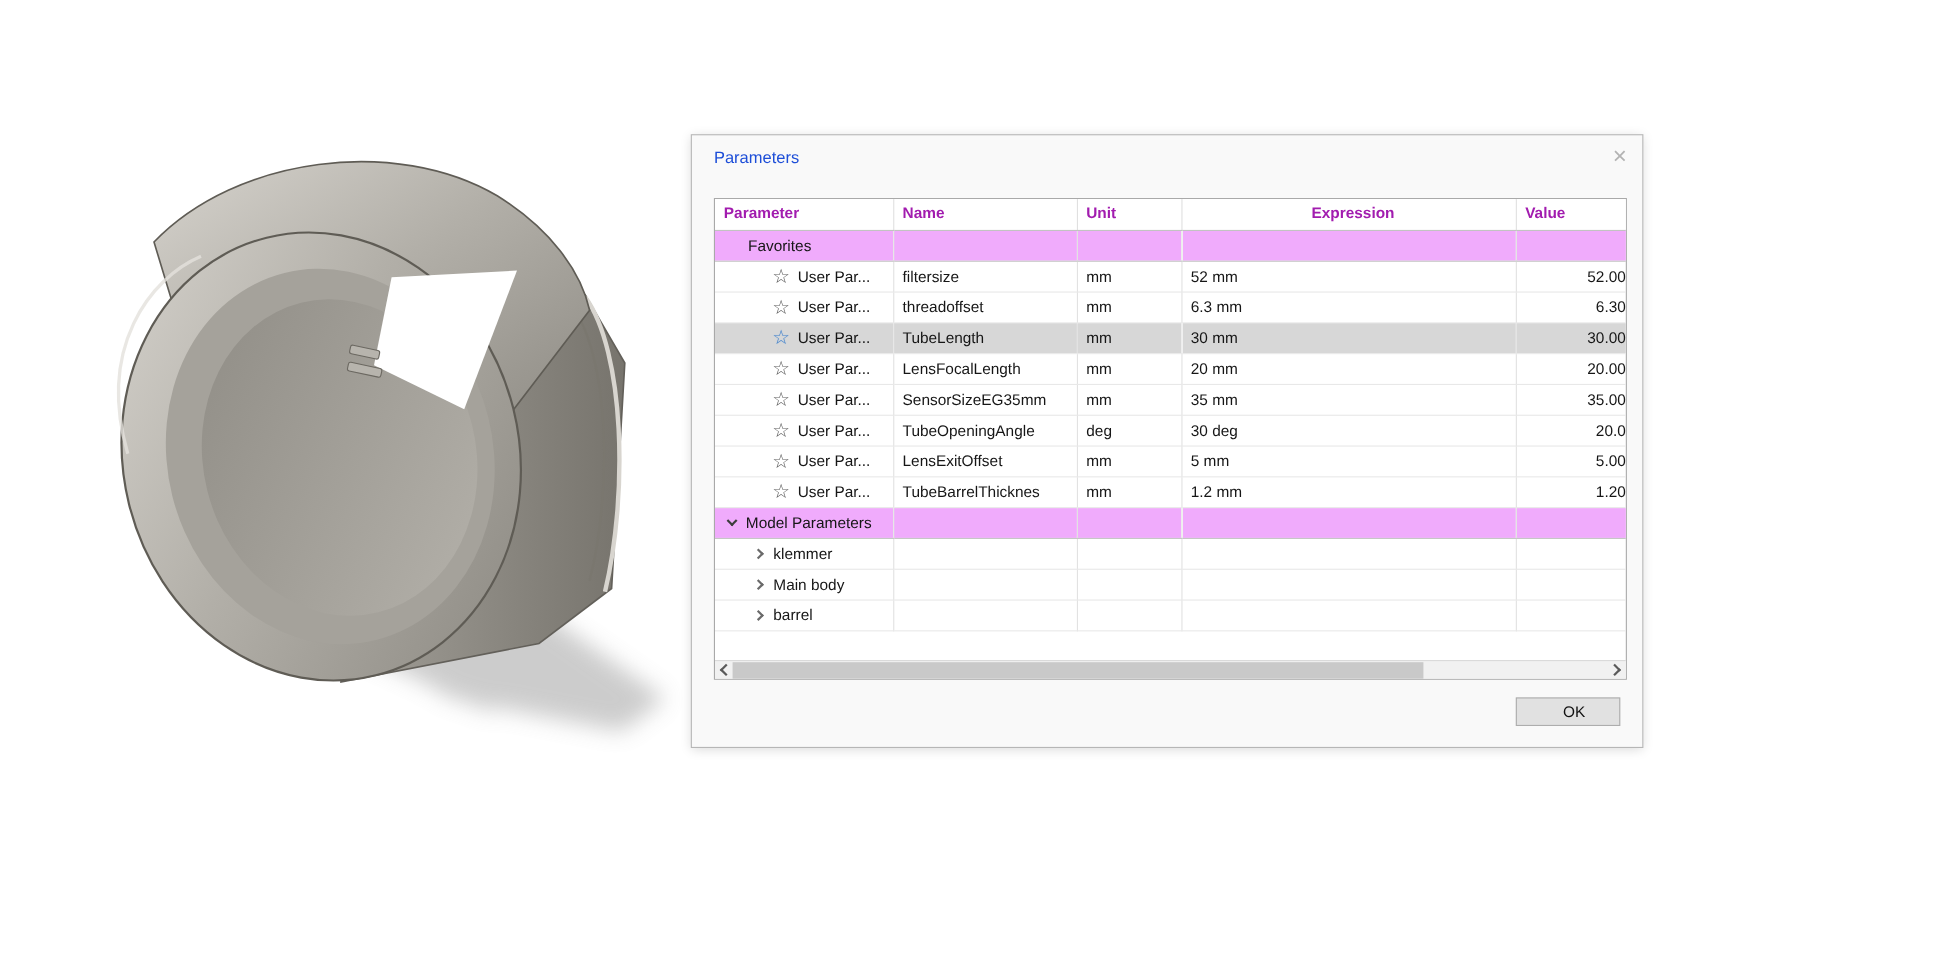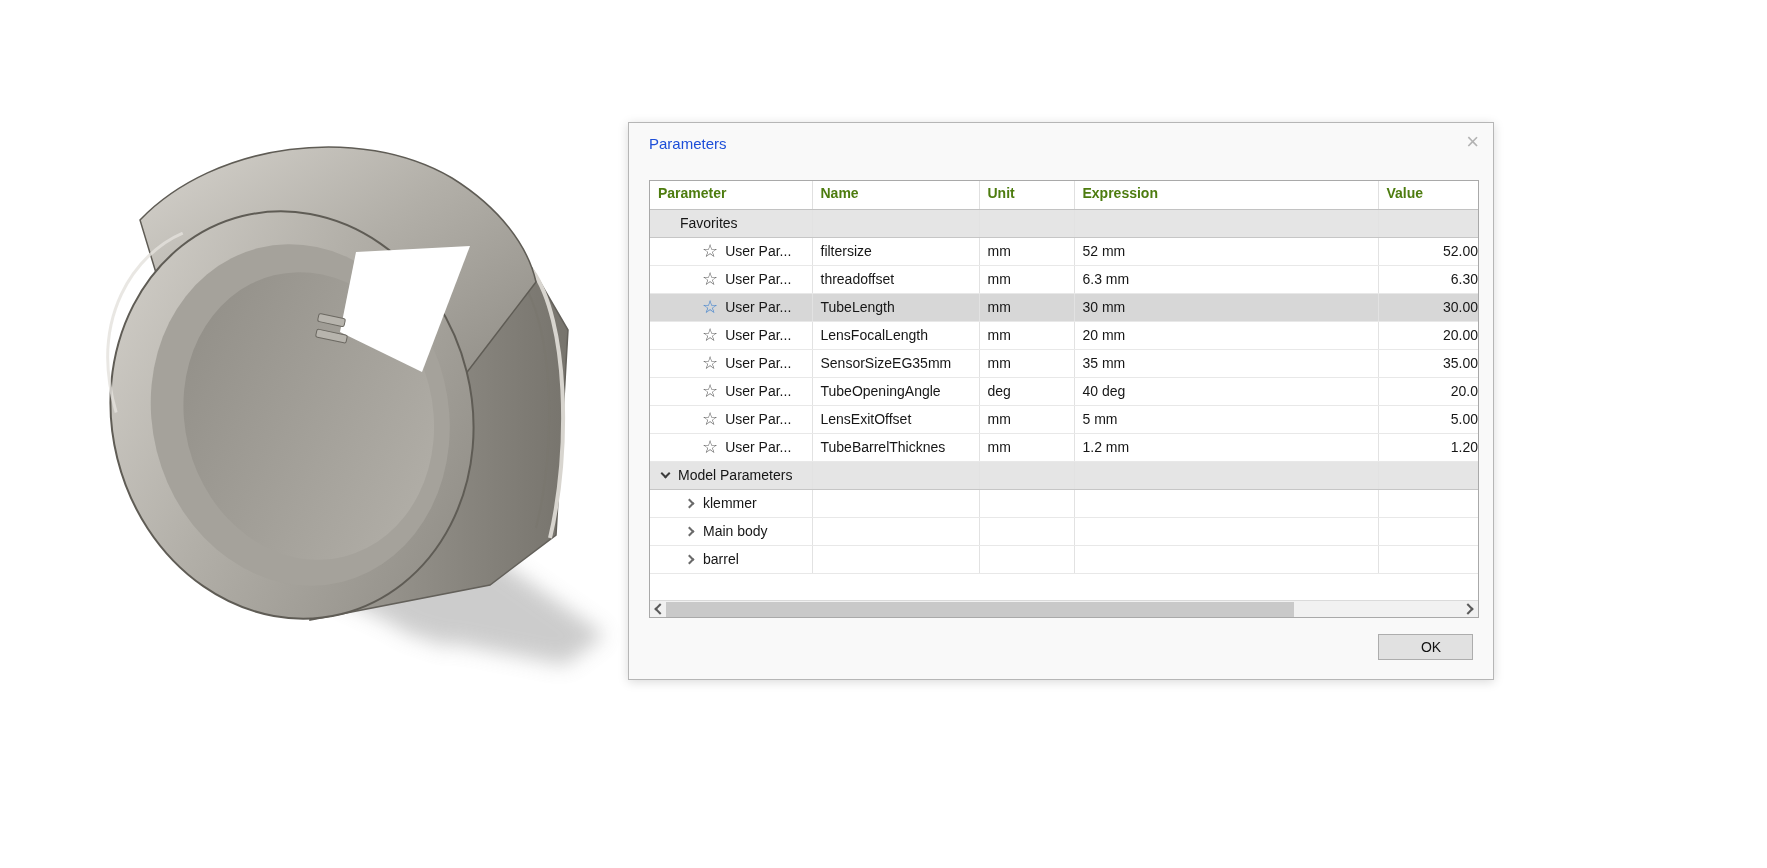--- a/index.html
+++ b/index.html
@@ -44,34 +44,34 @@
     width: 830px; height: 438px;
     background: #ffffff;
     border: 1px solid #a9a9a9;
   }
 
   table.params-table {
     border-collapse: collapse; table-layout: fixed; width: 828px;
   }
   .params-table th {
     height: 28px; text-align: left; font-size: 14px; font-weight: bold;
-    color: #4d7c0f; padding: 0 0 4px 8px;
+    color: #a21caf; padding: 0 0 4px 8px;
     border-bottom: 1px solid #c2c2c2;
     border-right: 1px solid #e0e0e0;
     background: #ffffff;
   }
   .params-table th:last-child { border-right: none; }
   .params-table td {
     height: 27px; font-size: 14px; color: #161616;
     padding: 0 0 0 8px; white-space: nowrap; overflow: hidden;
     border-bottom: 1px solid #e8e8e8;
     border-right: 1px solid #e2e2e2;
   }
   .params-table td:last-child { border-right: none; text-align: right; }
-  tr.row-gray td { background: #e5e5e5; border-bottom-color: #c6c6c6; }
+  tr.row-gray td { background: #f0abfc; border-bottom-color: #c6c6c6; }
   tr.row-selected td { background: #d7d7d7; }
 
   .cell-first { display: flex; align-items: center; height: 27px; }
   .lbl { display: inline-block; }
 
   .chev {
     display: inline-block; width: 7px; height: 7px;
     border-color: #3c3c3c; flex: none;
   }
   .chev-down {
@@ -189,21 +189,21 @@
     <div class="close-btn">×</div>
   </div>
 
   <div class="table-container">
     <table class="params-table">
       <thead>
           <tr id="cols-row">
             <th style="width: 162px;">Parameter</th>
             <th style="width: 167px;">Name</th>
             <th style="width: 95px;">Unit</th>
-            <th style="width: 304px;">Expression</th>
+            <th style="width: 304px; text-align: center;">Expression</th>
             <th style="width: 100px;">Value</th>
           </tr>
         </thead>
       <tbody id="rows-body">
           <tr class="row-gray">
             <td>
               <div class="cell-first">
                 <span class="indent-section"></span>
                 <span class="lbl">Favorites</span>
               </div>
@@ -275,21 +275,21 @@
           </tr>
           <tr>
             <td>
               <div class="cell-first">
                 <span class="star">☆</span>
                 <span class="lbl">User Par...</span>
               </div>
             </td>
             <td>TubeOpeningAngle</td>
             <td>deg</td>
-            <td>40 deg</td>
+            <td>30 deg</td>
             <td>20.0</td>
           </tr>
           <tr>
             <td>
               <div class="cell-first">
                 <span class="star">☆</span>
                 <span class="lbl">User Par...</span>
               </div>
             </td>
             <td>LensExitOffset</td>

